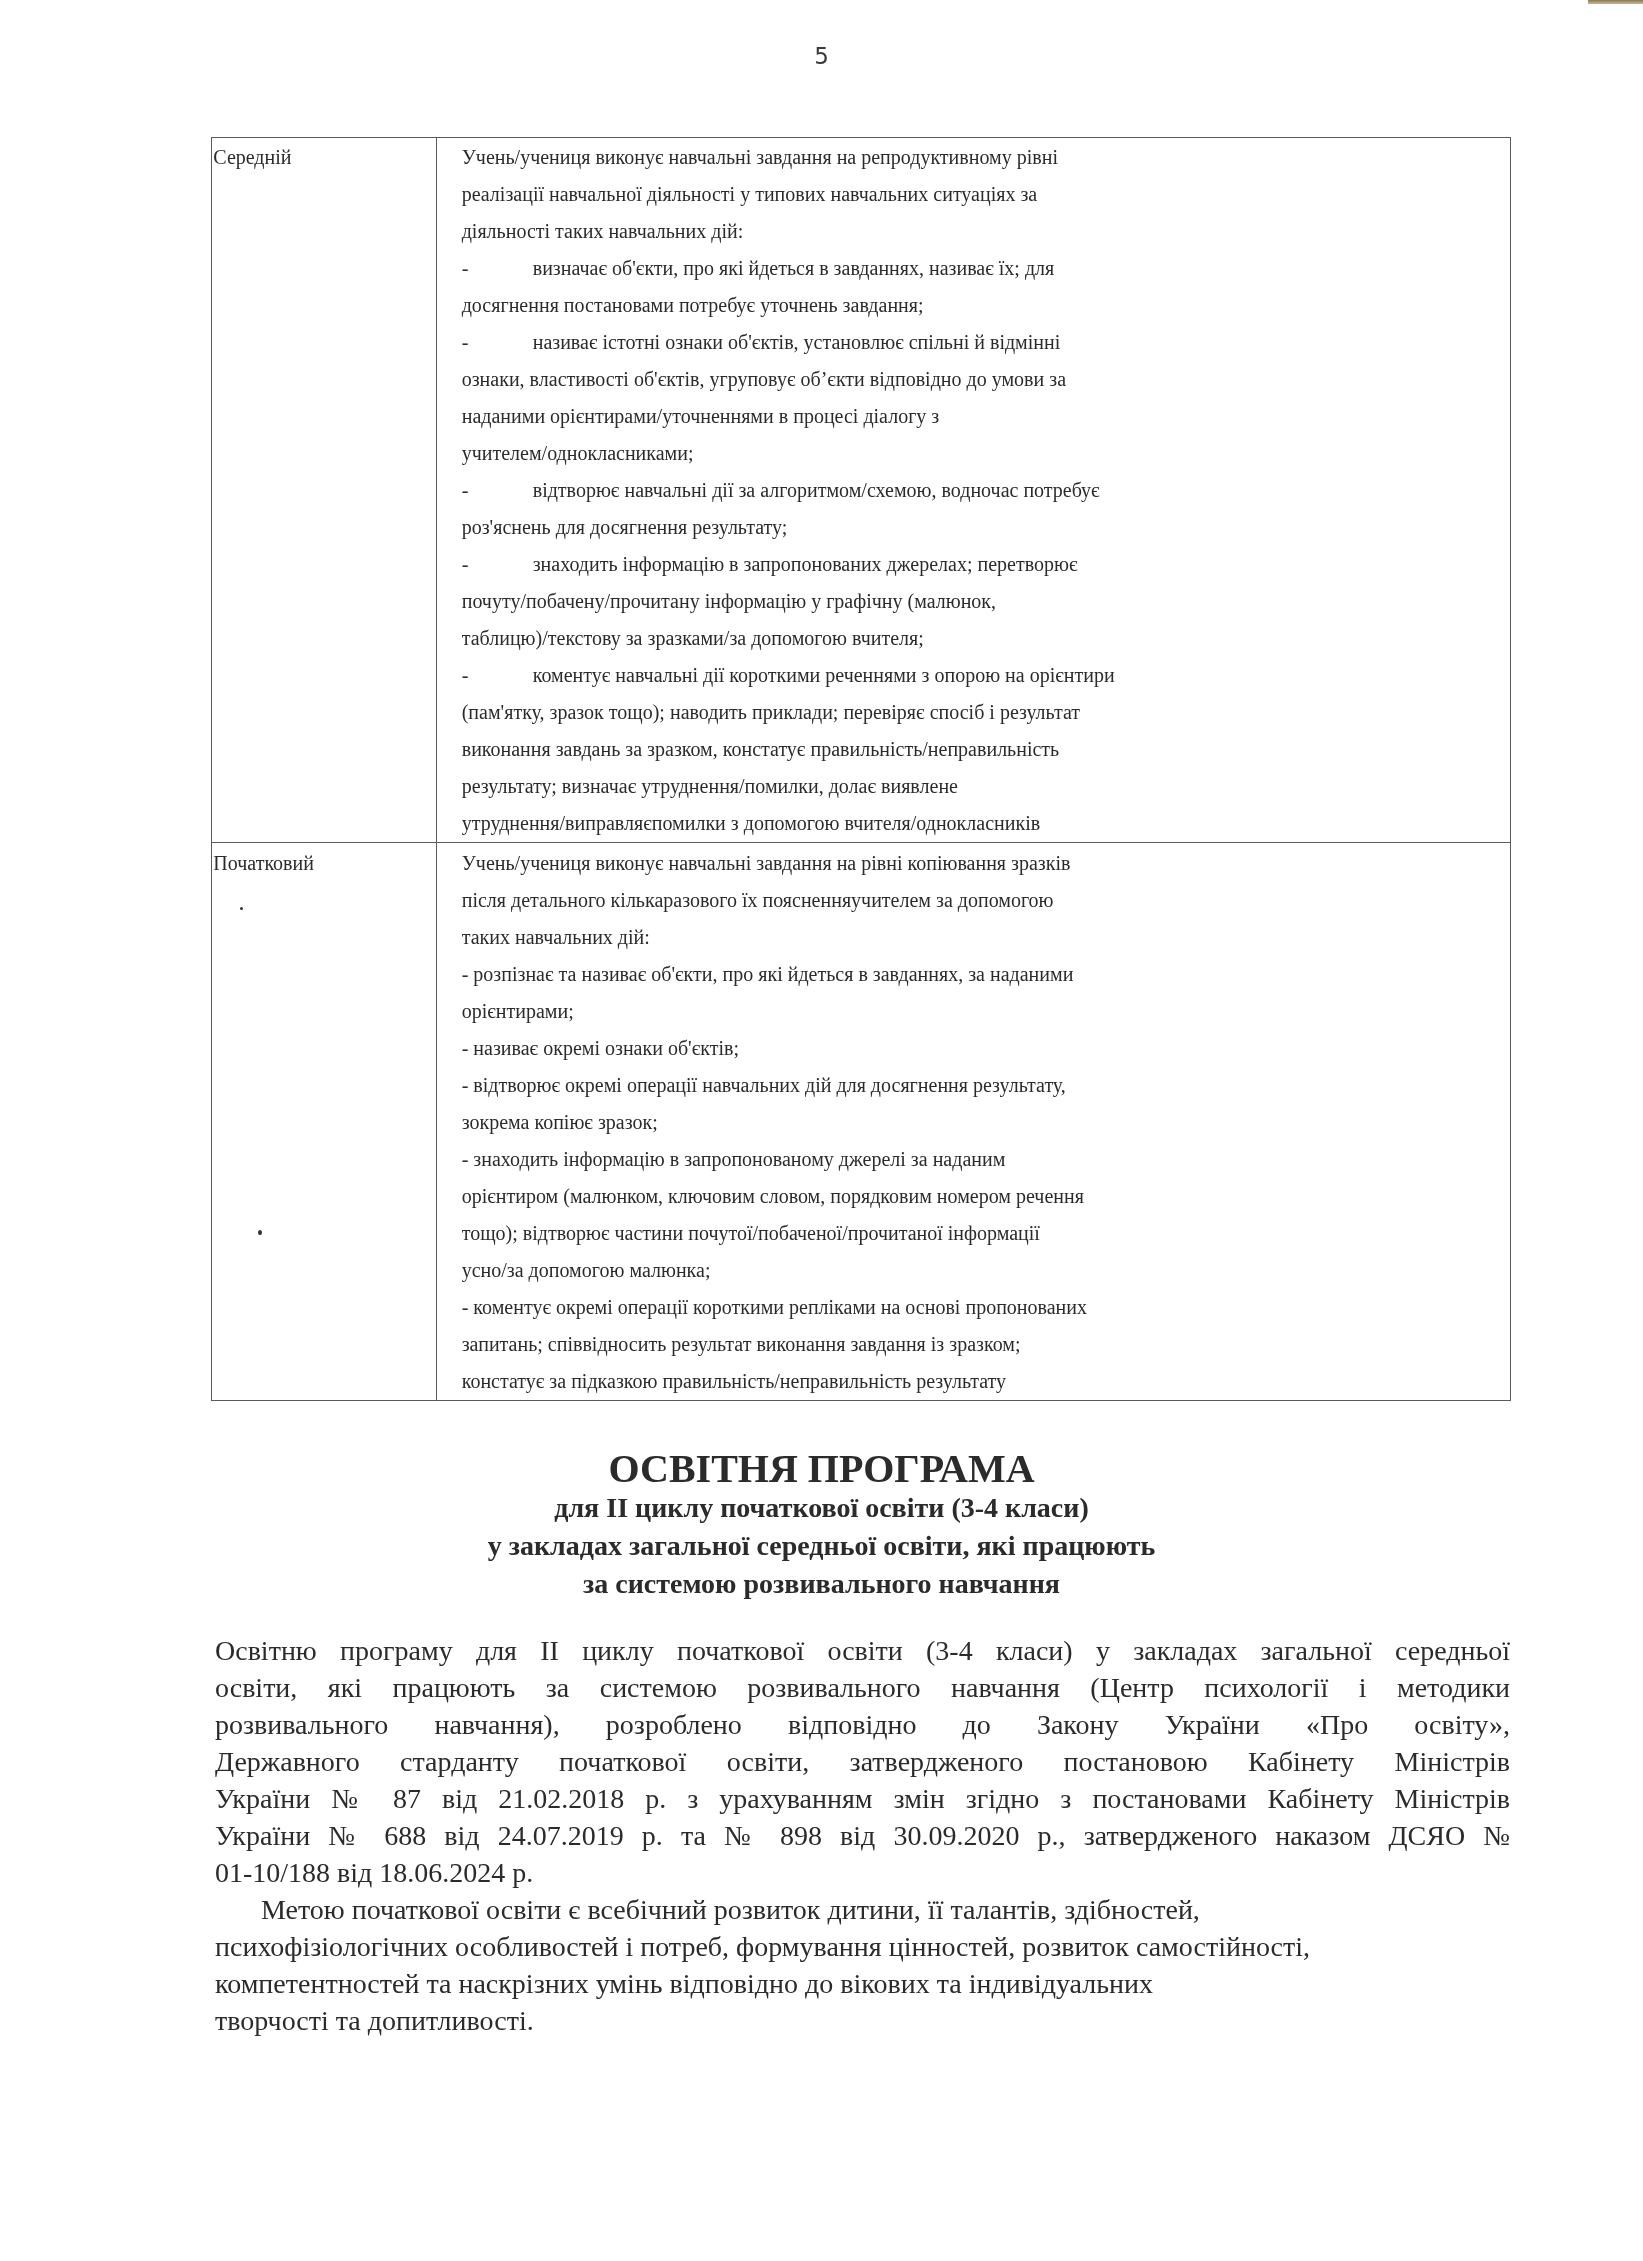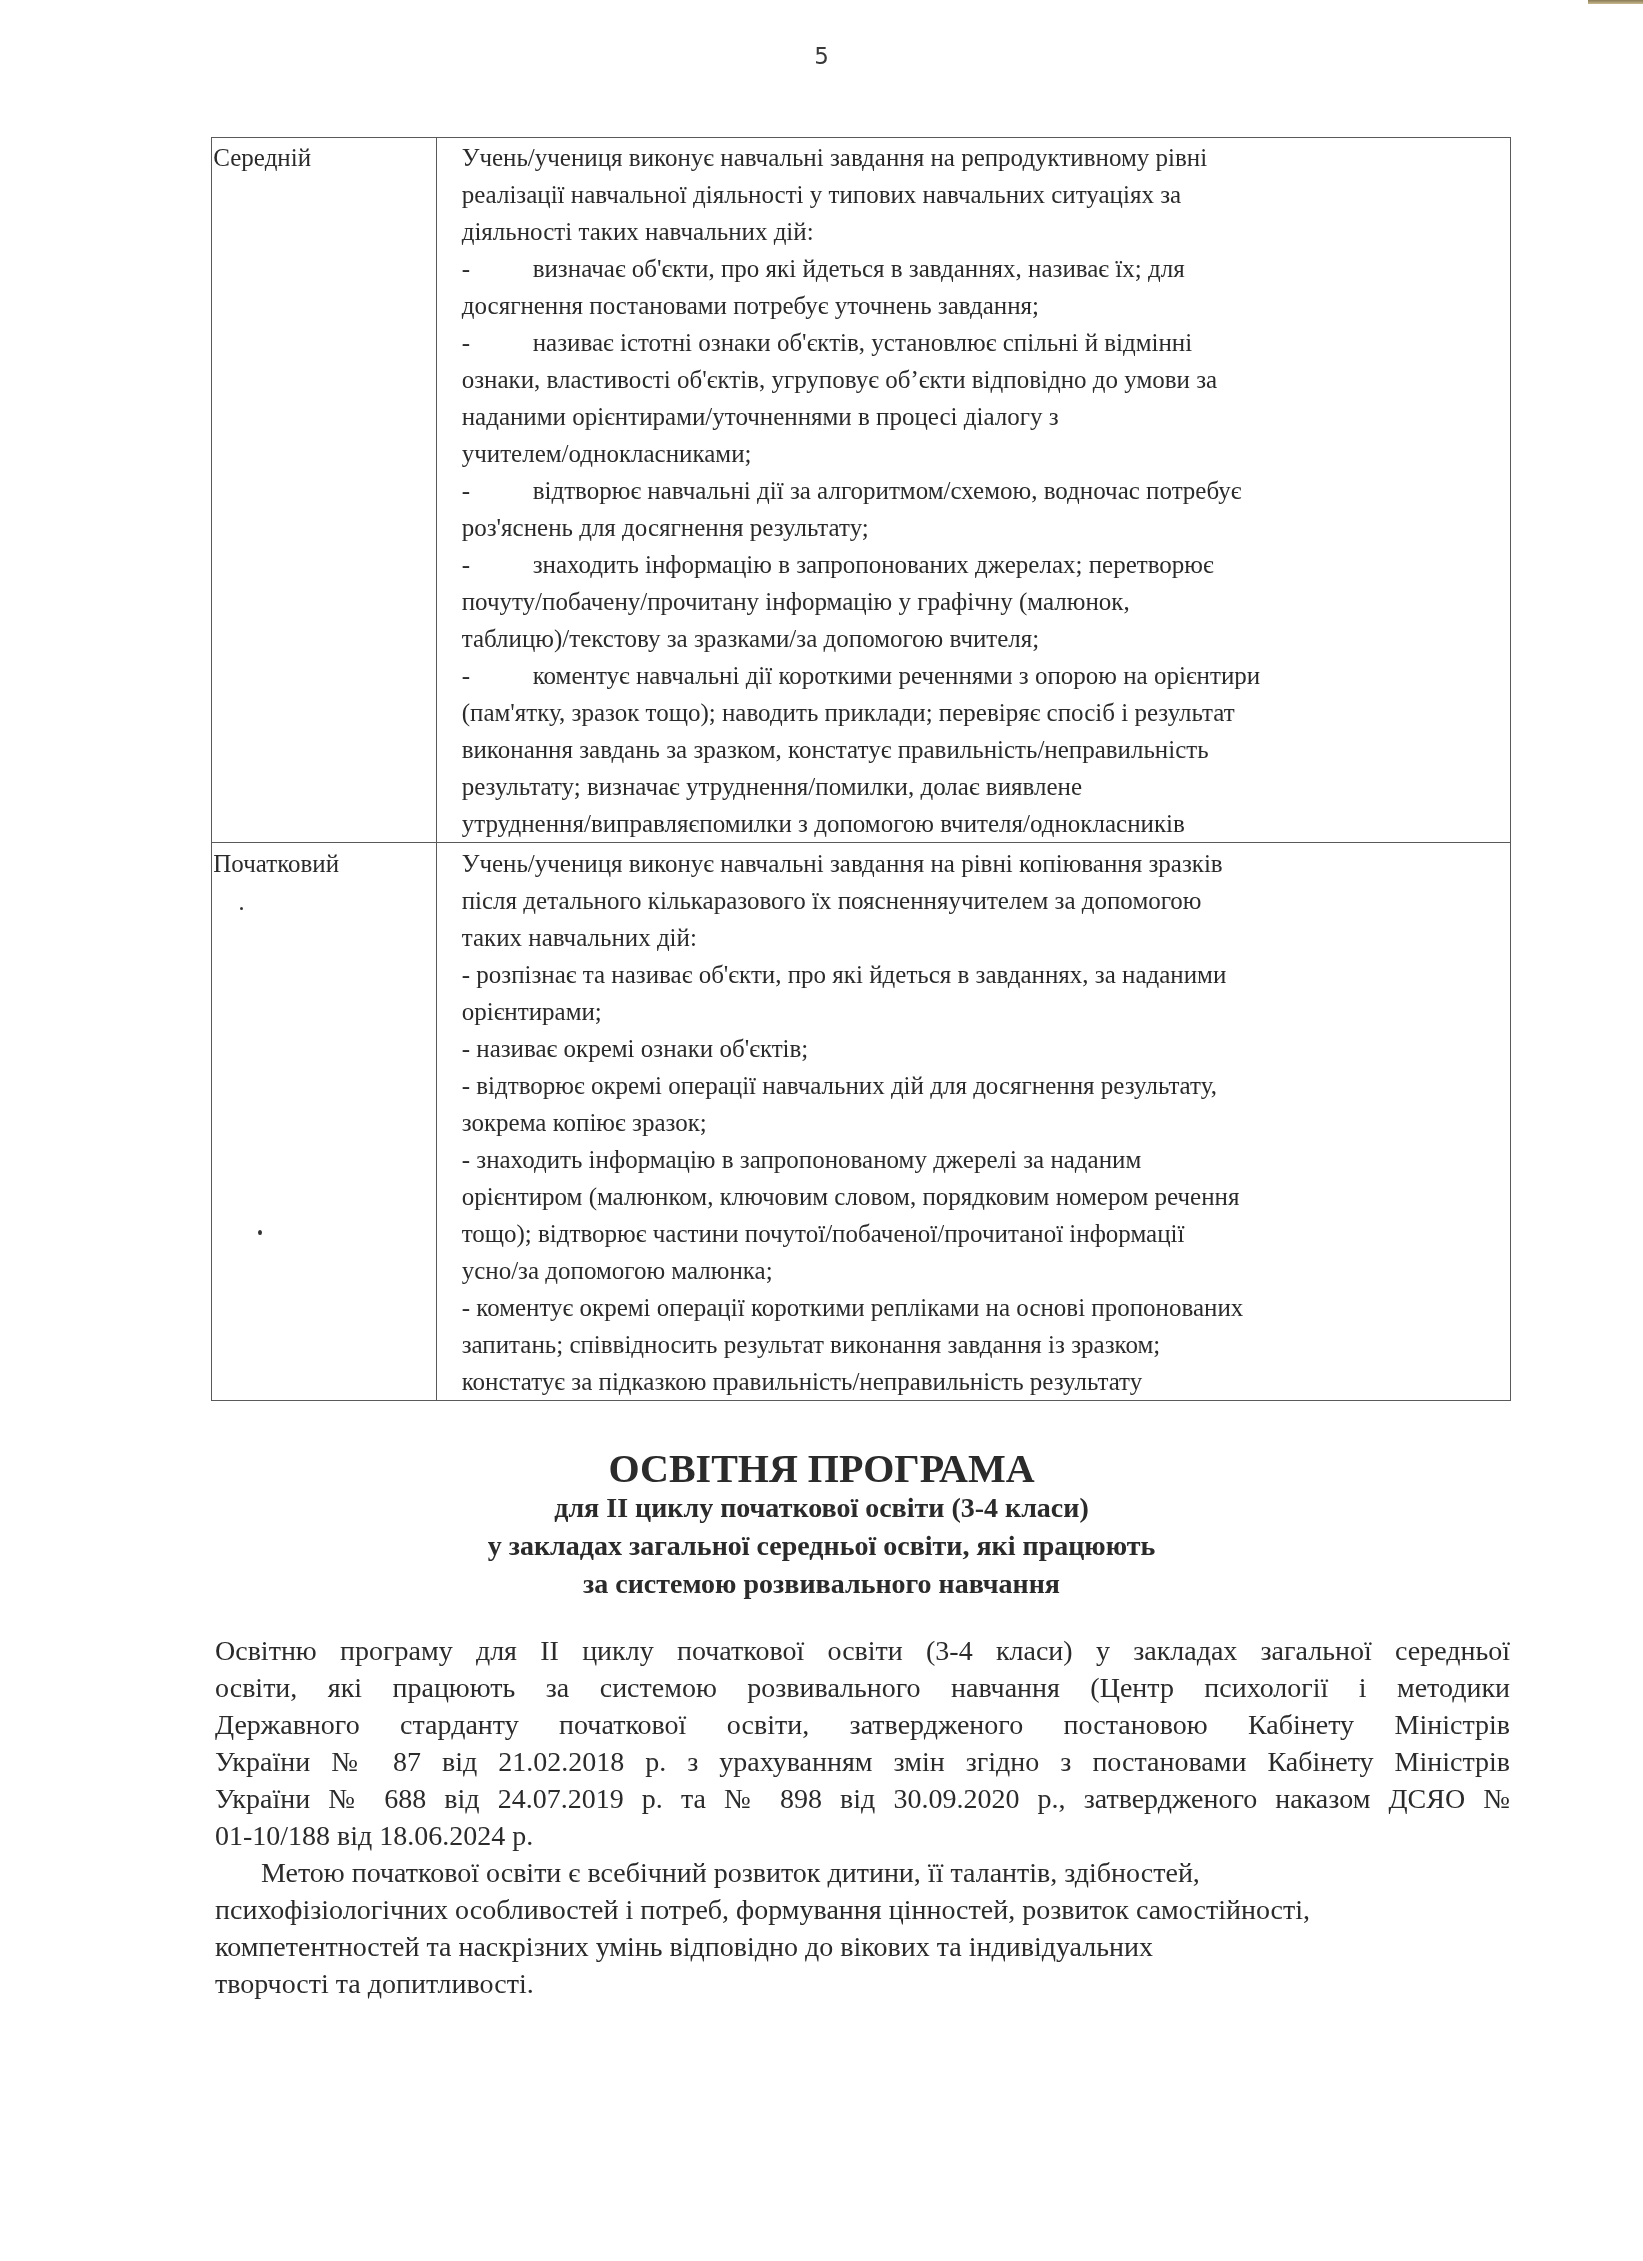--- a/index.html
+++ b/index.html
@@ -37,21 +37,21 @@
       position: absolute;
       left: 211px;
       top: 137px;
       width: 1300px;
       border-collapse: collapse;
       table-layout: fixed;
     }
     table.levels td {
       border: 1.9px solid #5a5a5a;
       vertical-align: top;
-      font-size: 25px;
+      font-size: 20px;
       line-height: 37px;
       padding: 1.3px 3.9px 0 3.9px;
     }
     table.levels td.level {
       width: 219px;
       position: relative;
       padding-left: 1.3px;
     }
     table.levels td.desc {
       padding-left: 24.5px;
@@ -172,20 +172,21 @@
   <div class="title">ОСВІТНЯ ПРОГРАМА</div>
   <div>для ІІ циклу початкової освіти (3-4 класи)</div>
   <div>у закладах загальної середньої освіти, які працюють</div>
   <div>за системою розвивального  навчання</div>
 </div>
 
 <div class="body-text">
   <div>
     <span class="line justify">Освітню програму для ІІ циклу початкової освіти (3-4 класи) у закладах загальної середньої</span>
     <span class="line justify">освіти, які працюють за системою розвивального  навчання (Центр психології і методики</span>
+    <span class="line justify">розвивального  навчання), розроблено  відповідно  до  Закону  України  «Про  освіту»,</span>
     <span class="line justify">Державного  старданту  початкової  освіти,  затвердженого  постановою  Кабінету  Міністрів</span>
     <span class="line justify">України № 87 від 21.02.2018 р. з урахуванням змін згідно з постановами Кабінету Міністрів</span>
     <span class="line justify">України № 688 від 24.07.2019 р. та № 898 від 30.09.2020 р., затвердженого наказом ДСЯО №</span>
     <span class="line">01-10/188 від 18.06.2024 р.</span>
   </div>
   <div>
     <span class="line indent">Метою початкової освіти є всебічний розвиток дитини, її талантів, здібностей,</span>
     <span class="line">психофізіологічних особливостей і потреб, формування цінностей, розвиток самостійності,</span>
     <span class="line">компетентностей та наскрізних умінь відповідно до вікових та індивідуальних</span>
     <span class="line">творчості та допитливості.</span>

